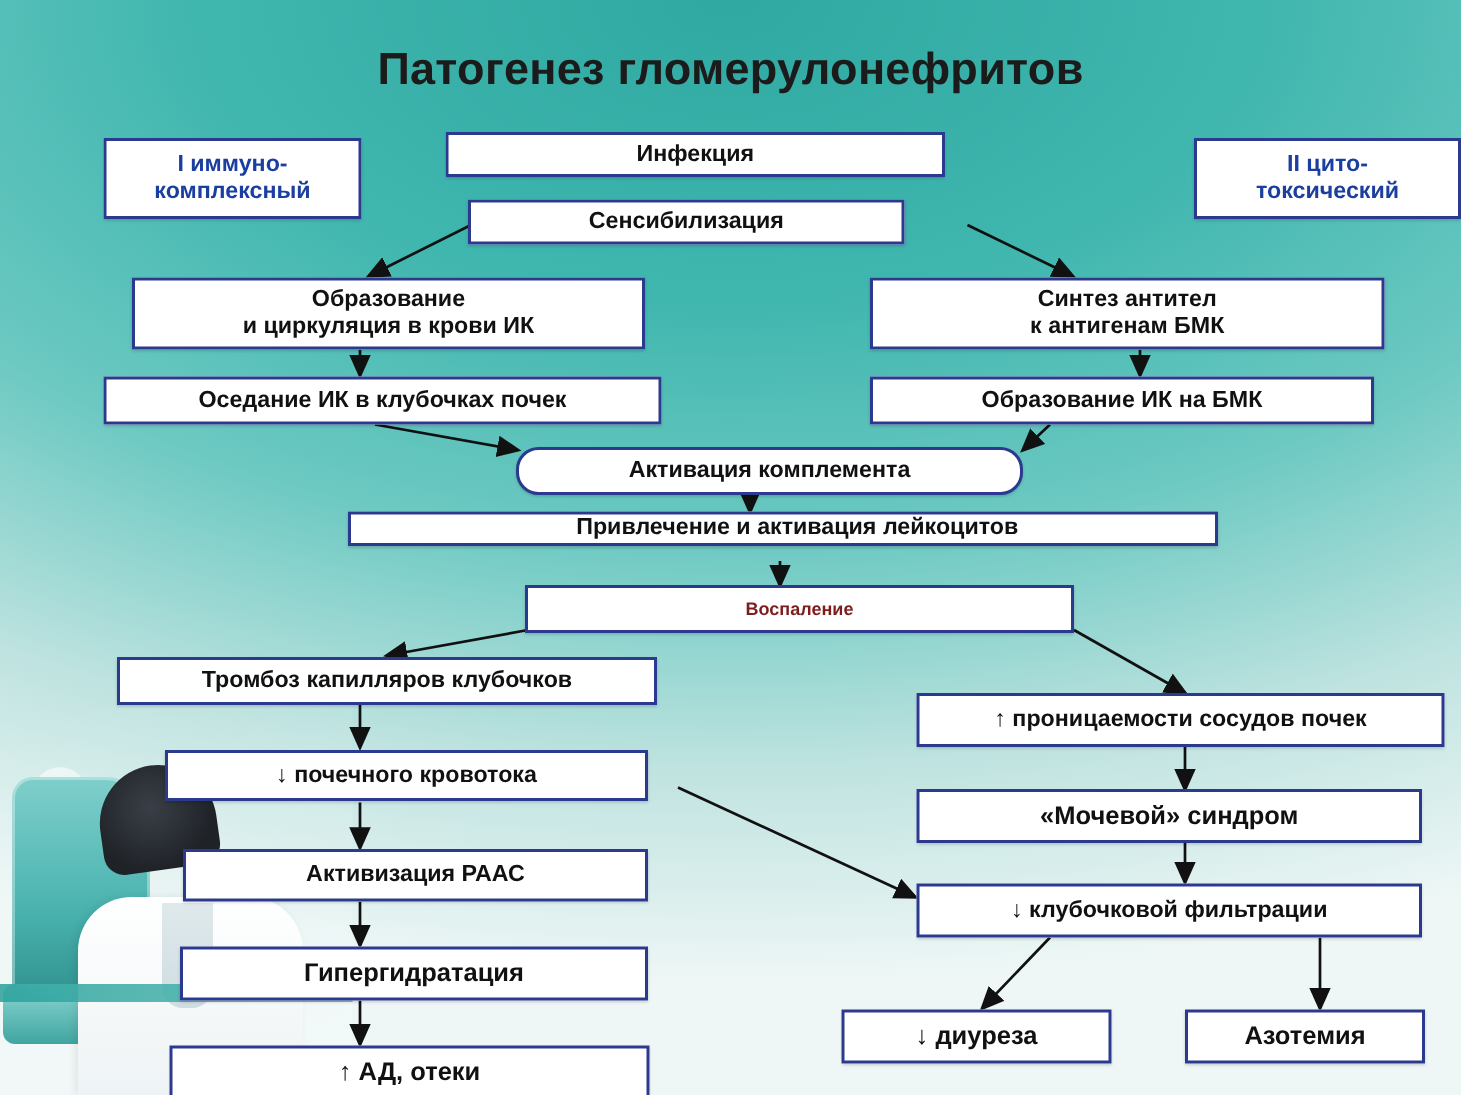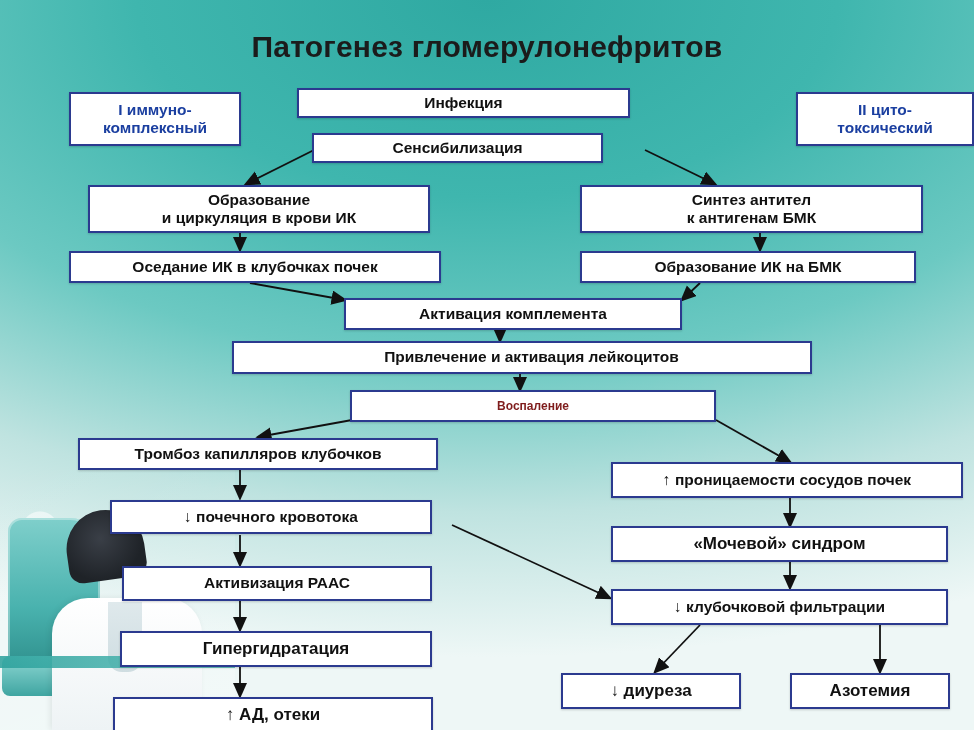--- a/index.html
+++ b/index.html
@@ -148,23 +148,23 @@
 <div class="node" style="left:88px;top:185px;width:342px;height:48px;white-space:pre-line;">Образование
 и циркуляция в крови ИК</div>
 
 <div class="node" style="left:580px;top:185px;width:343px;height:48px;white-space:pre-line;">Синтез антител
 к антигенам БМК</div>
 
 <div class="node" style="left:69px;top:251px;width:372px;height:32px;">Оседание ИК в клубочках почек</div>
 
 <div class="node" style="left:580px;top:251px;width:336px;height:32px;">Образование ИК на БМК</div>
 
-<div class="node" style="left:344px;top:298px;width:338px;height:32px;">Активация комплемента</div>
+<div class="node" style="left:344px;top:298px;width:338px;height:32px;border-radius:15px;">Активация комплемента</div>
 
-<div class="node" style="left:232px;top:341px;width:580px;height:33px;padding-left:25px;">Привлечение и активация лейкоцитов</div>
+<div class="node" style="left:232px;top:341px;width:580px;height:23px;padding-left:25px;">Привлечение и активация лейкоцитов</div>
 
 <div class="node red" style="left:350px;top:390px;width:366px;height:32px;">Воспаление</div>
 
 <div class="node" style="left:78px;top:438px;width:360px;height:32px;">Тромбоз капилляров клубочков</div>
 
 <div class="node" style="left:110px;top:500px;width:322px;height:34px;">↓ почечного кровотока</div>
 
 <div class="node" style="left:122px;top:566px;width:310px;height:35px;">Активизация РААС</div>
 
 <div class="node ital" style="left:120px;top:631px;width:312px;height:36px;">Гипергидратация</div>

